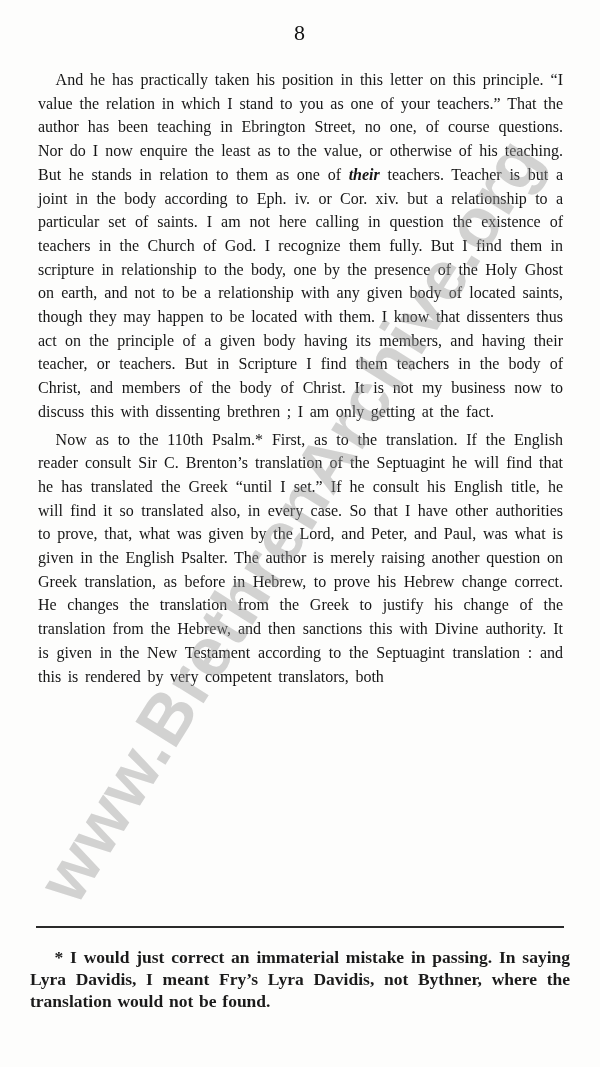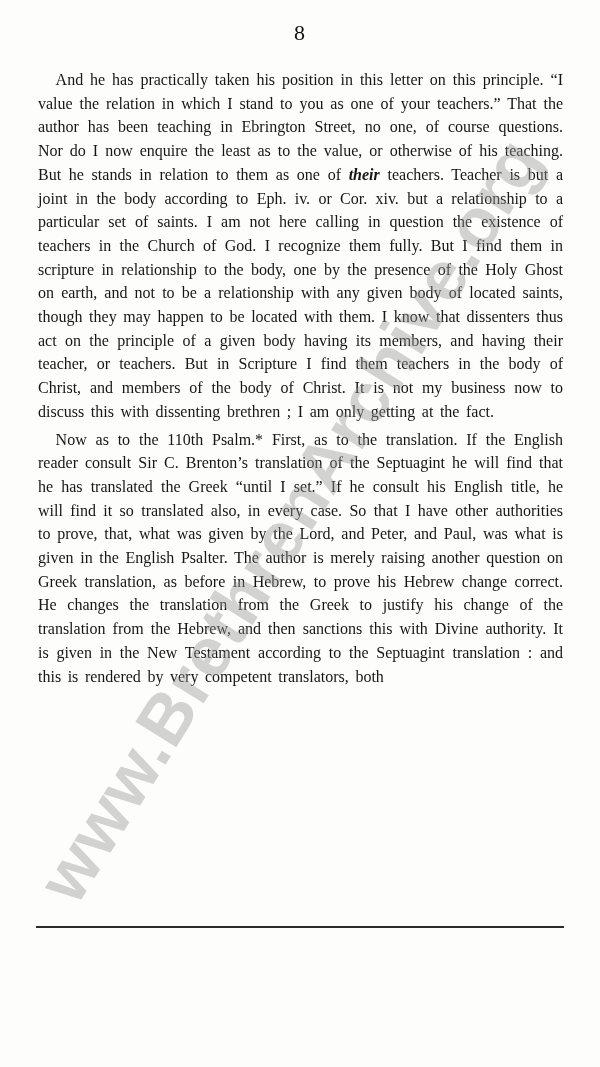--- a/index.html
+++ b/index.html
@@ -95,16 +95,17 @@
   <div class="text-block">
 
     <p class="body-para"><span>And he has practically taken his position in this letter on this principle.  “I value the relation in which I stand to you as one of your teachers.”  That the author has been teaching in Ebrington Street, no one, of course questions.  Nor do I now enquire the least as to the value, or otherwise of his teaching.  But he stands in relation to them as one of </span><span class="emph">their</span><span> teachers.  Teacher is but a joint in the body according to Eph. iv. or Cor. xiv. but a relationship to a particular set of saints.  I am not here calling in question the existence of teachers in the Church of God.  I recognize them fully.  But I find them in scripture in relationship to the body, one by the presence of the Holy Ghost on earth, and not to be a relationship with any given body of located saints, though they may happen to be located with them.  I know that dissenters thus act on the principle of a given body having its members, and having their teacher, or teachers.  But in Scripture I find them teachers in the body of Christ, and members of the body of Christ.  It is not my business now to discuss this with dissenting brethren ; I am only getting at the fact.</span></p>
 
     <p class="body-para">Now as to the 110th Psalm.*  First, as to the translation.  If the English reader consult Sir C. Brenton’s translation of the Septuagint he will find that he has translated the Greek “until I set.”  If he consult his English title, he will find it so translated also, in every case.  So that I have other authorities to prove, that, what was given by the Lord, and Peter, and Paul, was what is given in the English Psalter.  The author is merely raising another question on Greek translation, as before in Hebrew, to prove his Hebrew change correct.  He changes the translation from the Greek to justify his change of the translation from the Hebrew, and then sanctions this with Divine authority.  It is given in the New Testament according to the Septuagint translation : and this is rendered by very competent translators, both</p>
 
   </div>
 
   <hr class="footnote-rule">
 
+  <div class="footnote"><span>*</span><span> I would just correct an immaterial mistake in passing.  In saying Lyra Davidis, I meant Fry’s Lyra Davidis, not Bythner, where the translation would not be found.</span></div>
 
   <div class="watermark">www.BrethrenArchive.org</div>
 
 </div>
 
 </body></html>

